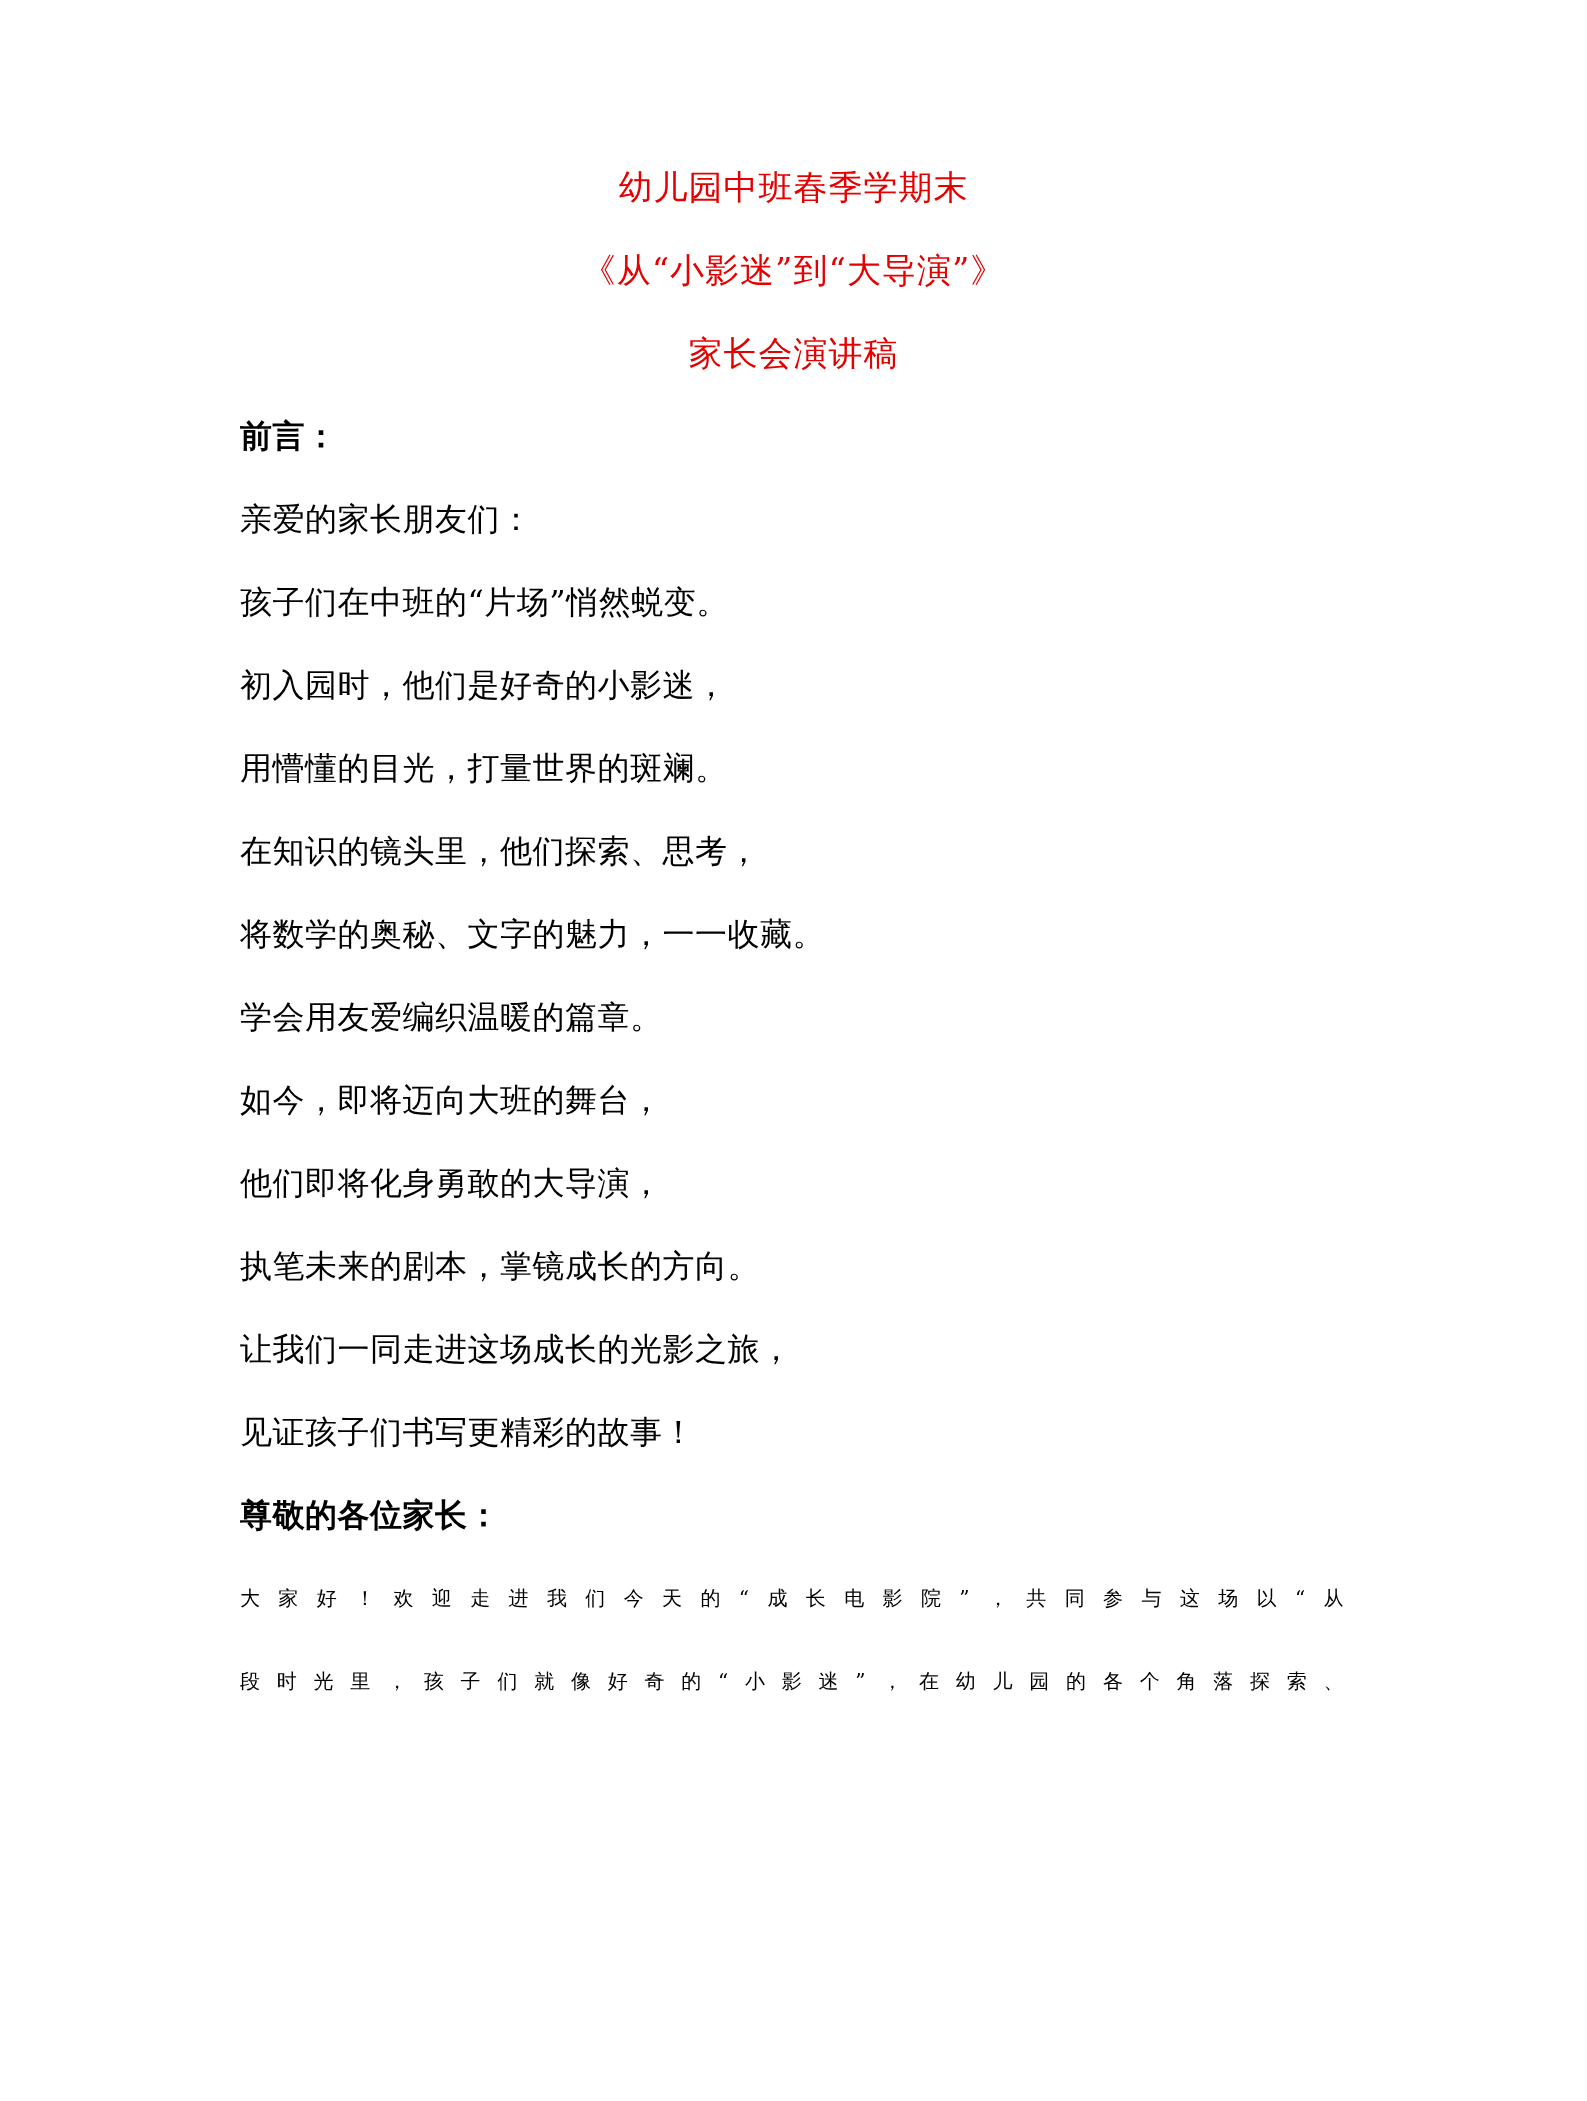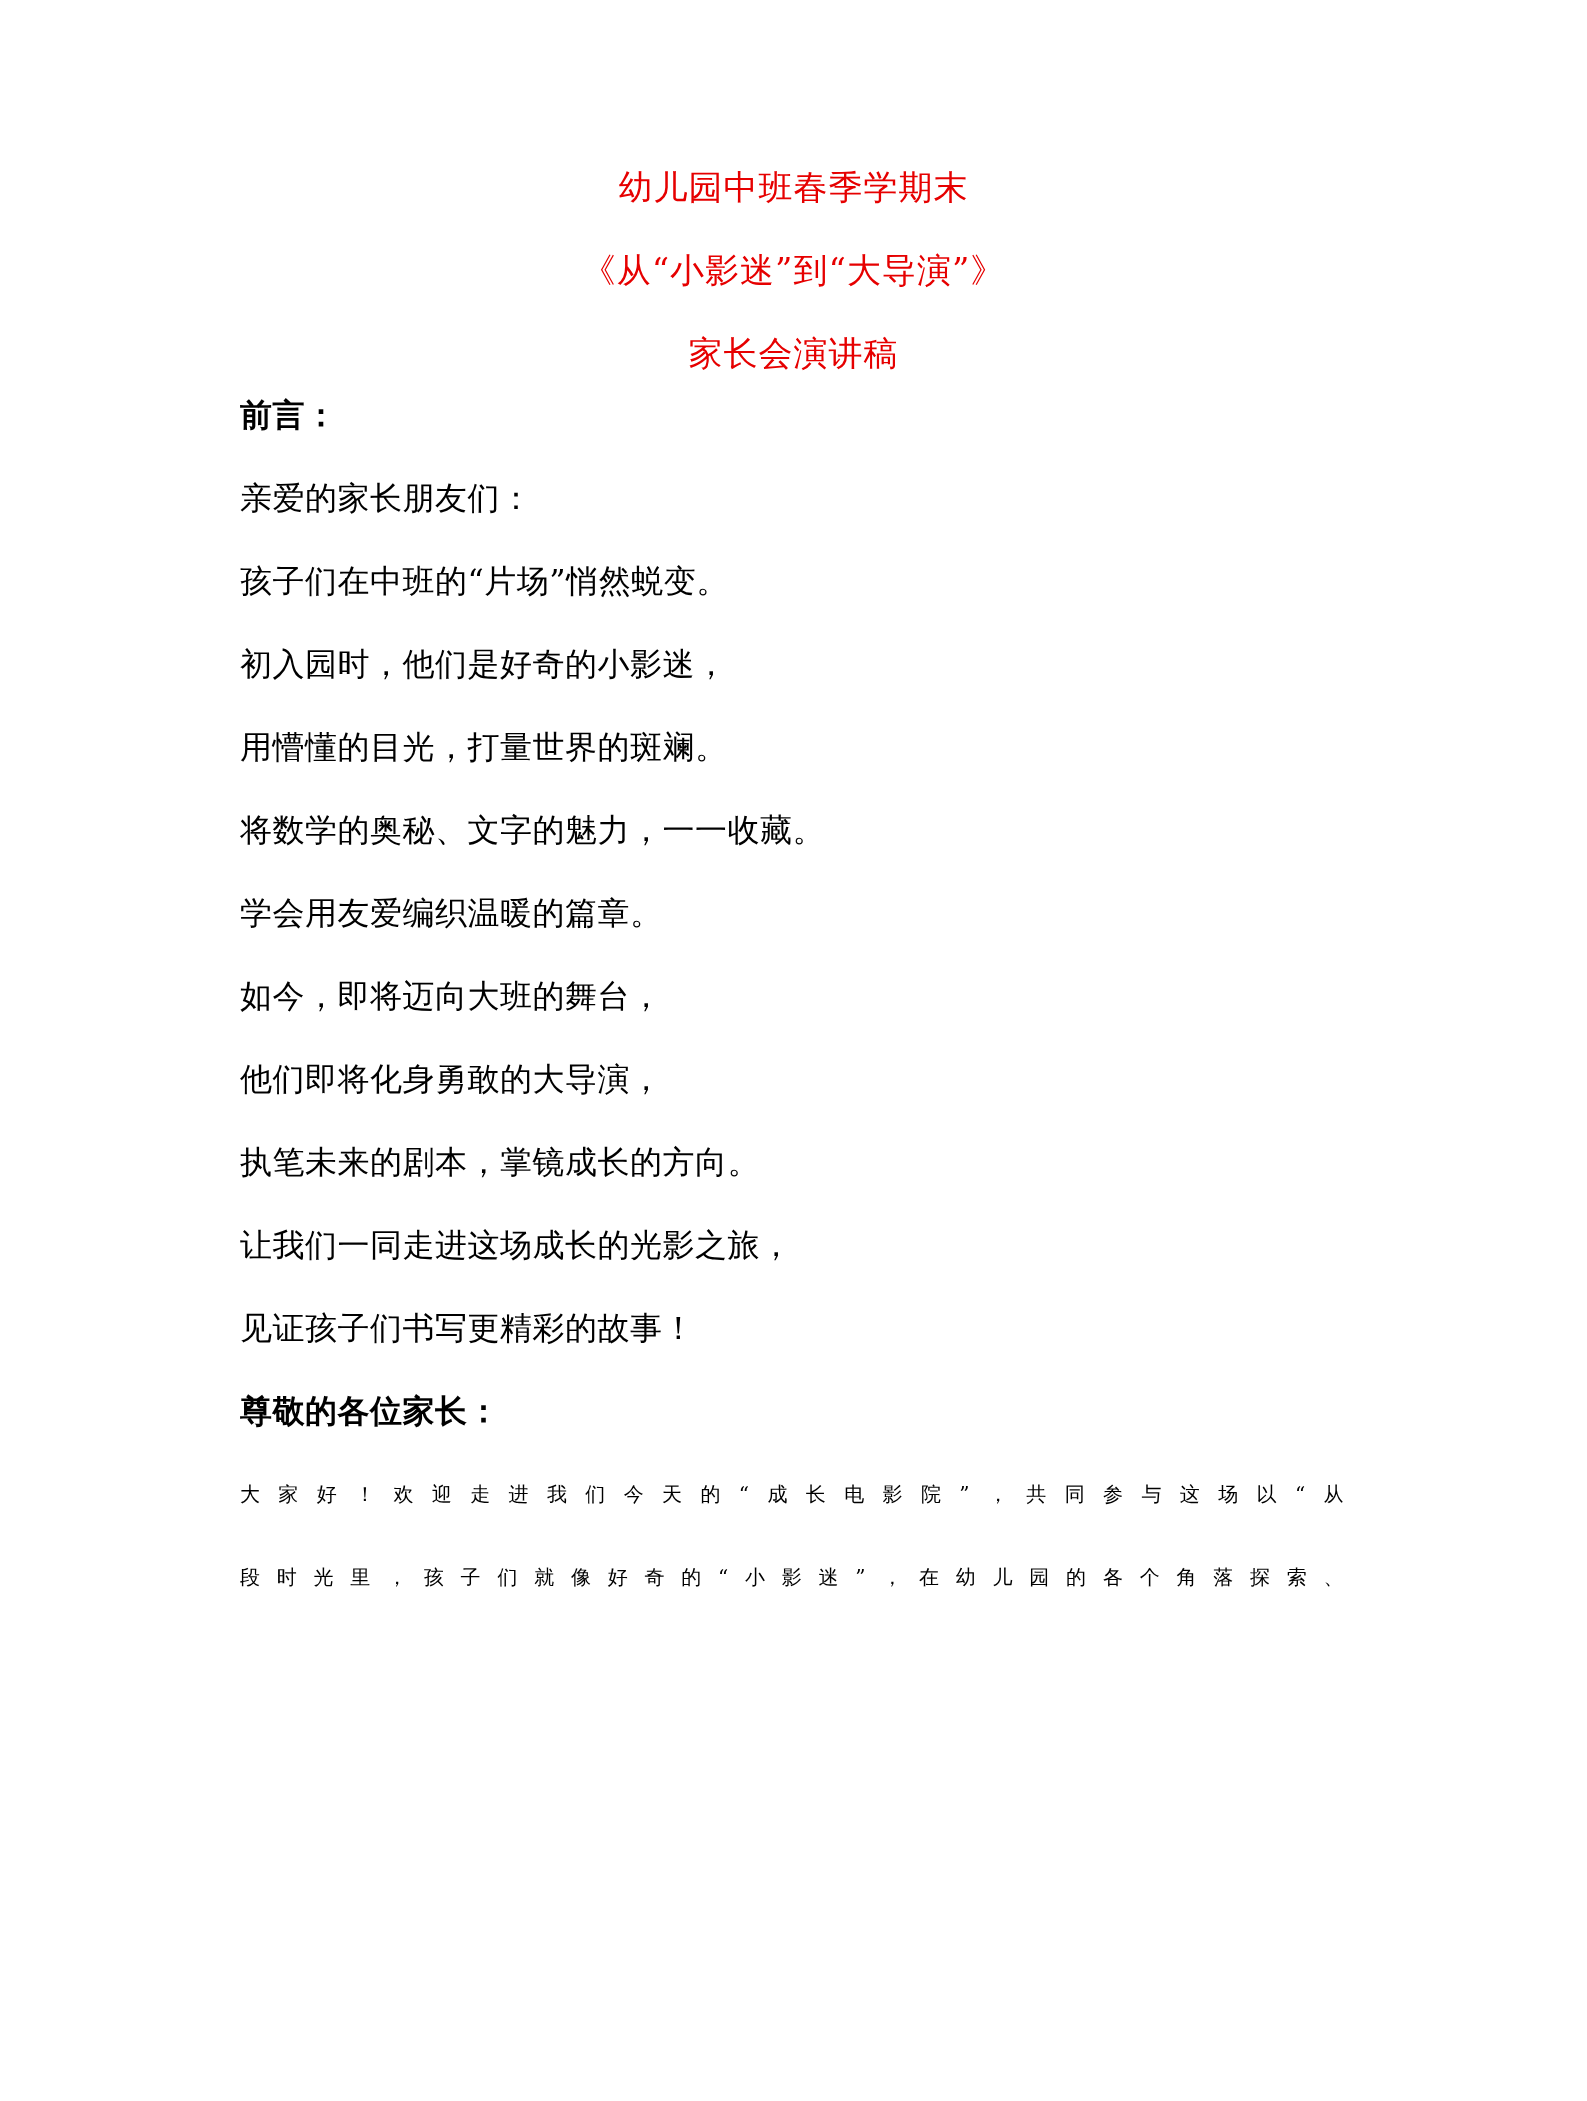--- a/index.html
+++ b/index.html
@@ -33,21 +33,21 @@
     color: #e60000;
     font-size: 34px;
     line-height: 83px;
     height: 83px;
     letter-spacing: 1px;
     white-space: nowrap;
   }
   .content {
     position: absolute;
     left: 240px;
-    top: 374px;
+    top: 395px;
     width: 1104px;
   }
   .line {
     font-size: 32px;
     line-height: 83px;
     height: 83px;
     white-space: nowrap;
     letter-spacing: 0.5px;
   }
   .heading {
@@ -73,20 +73,21 @@
   </div>
 
   <div class="content">
     <div class="line heading">前言：</div>
     <div class="line">亲爱的家长朋友们：</div>
 
     <div>
       <div class="line">孩子们在中班的“片场”悄然蜕变。</div>
       <div class="line">初入园时，他们是好奇的小影迷，</div>
       <div class="line">用懵懂的目光，打量世界的斑斓。</div>
+      <div class="line">在知识的镜头里，他们探索、思考，</div>
       <div class="line">将数学的奥秘、文字的魅力，一一收藏。</div>
       <div class="line">学会用友爱编织温暖的篇章。</div>
       <div class="line">如今，即将迈向大班的舞台，</div>
       <div class="line">他们即将化身勇敢的大导演，</div>
       <div class="line">执笔未来的剧本，掌镜成长的方向。</div>
       <div class="line">让我们一同走进这场成长的光影之旅，</div>
       <div class="line">见证孩子们书写更精彩的故事！</div>
     </div>
 
     <div class="line heading">尊敬的各位家长：</div>

